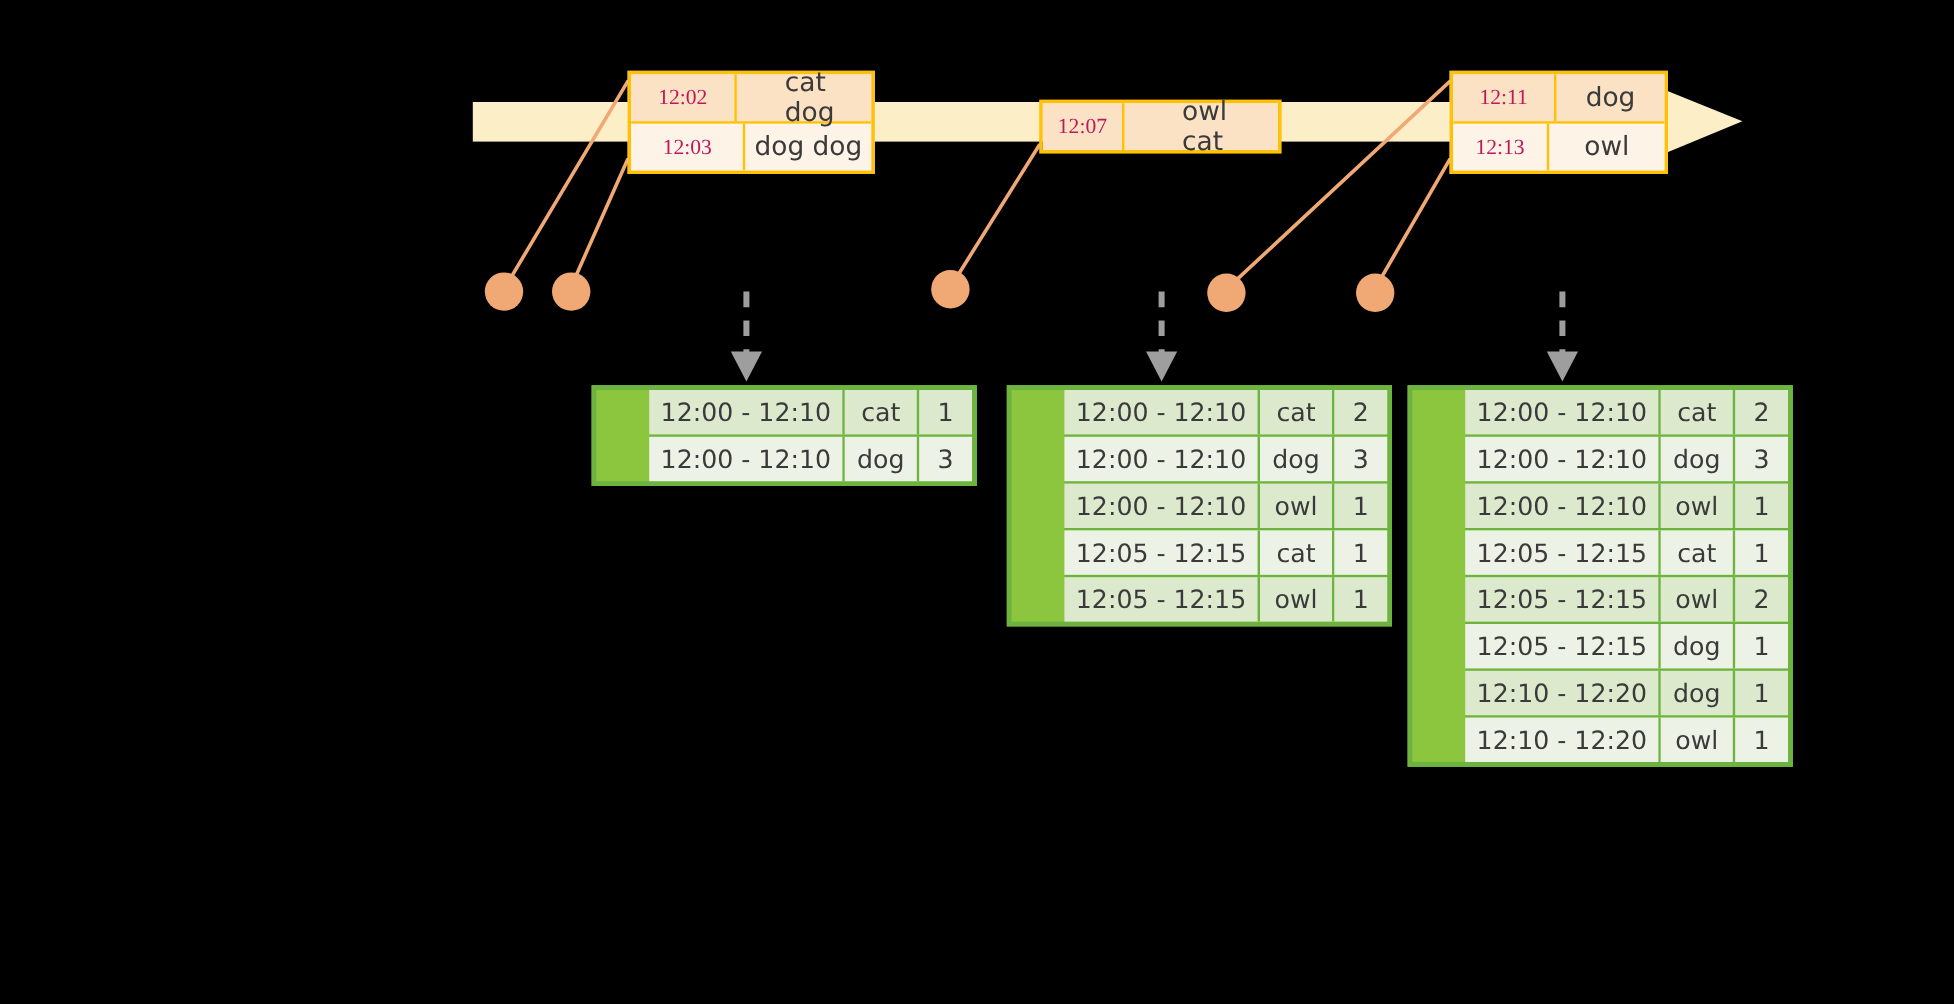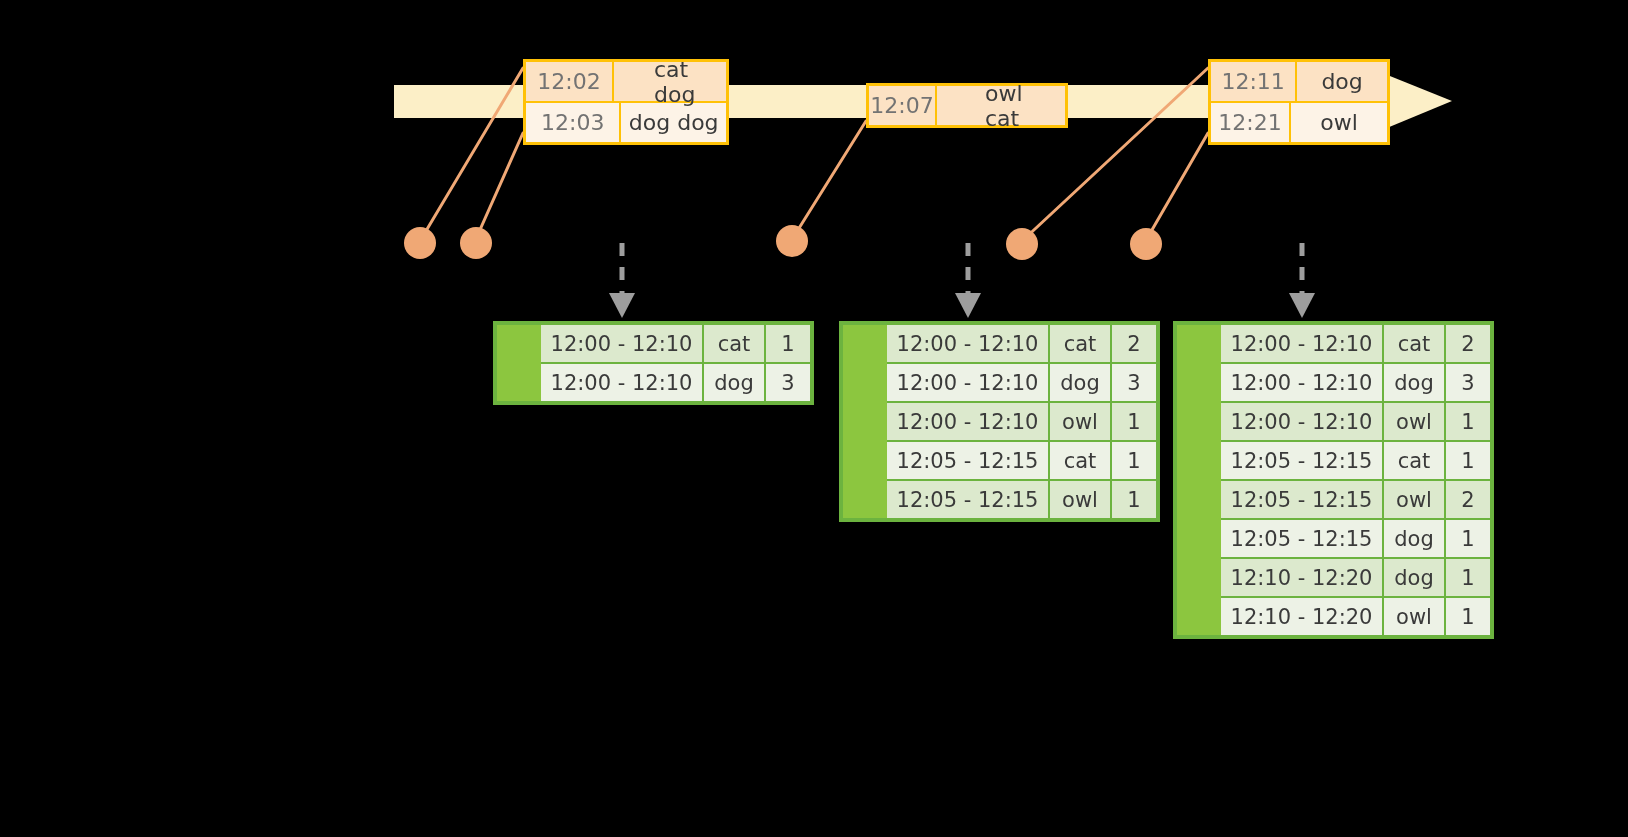--- a/index.html
+++ b/index.html
@@ -38,24 +38,25 @@
   }
   .event-row + .event-row {
     border-top: 2px solid #FFC107;
   }
   .event-row.shade-a { background: #FCE2C4; }
   .event-row.shade-b { background: #FDF3E7; }
   .ev-time {
     display: flex;
     align-items: center;
     justify-content: center;
-    font-size: 22px;
-    color: #737373;
+    font-size: 18px;
+    color: #be185d;
     border-right: 2px solid #FFC107;
     box-sizing: border-box;
+    font-family: Liberation Serif, serif;
   }
   .ev-payload {
     display: flex;
     align-items: center;
     justify-content: center;
     font-size: 22px;
     color: #3a3a3a;
     box-sizing: border-box;
   }
 
@@ -152,21 +153,21 @@
       <div class="ev-payload" style="width:108px; height:39px;padding-left:48px;">owl cat</div>
     </div>
   </div>
 
   <div class="event-box" style="left:1208px; top:59px; width:182px;">
     <div class="event-row shade-a">
       <div class="ev-time" style="width:92px; height:39px;">12:11</div>
       <div class="ev-payload" style="width:96px; height:39px;">dog</div>
     </div>
     <div class="event-row shade-b">
-      <div class="ev-time" style="width:80px; height:39px;">12:21</div>
+      <div class="ev-time" style="width:80px; height:39px;">12:13</div>
       <div class="ev-payload" style="width:96px; height:39px;">owl</div>
     </div>
   </div>
 
   <div class="result-table" style="left:493px; top:321px;">
     <div class="res-row shade-a">
       <div class="cell c-window">12:00 - 12:10</div>
       <div class="cell c-key">cat</div>
       <div class="cell c-count">1</div>
     </div>

